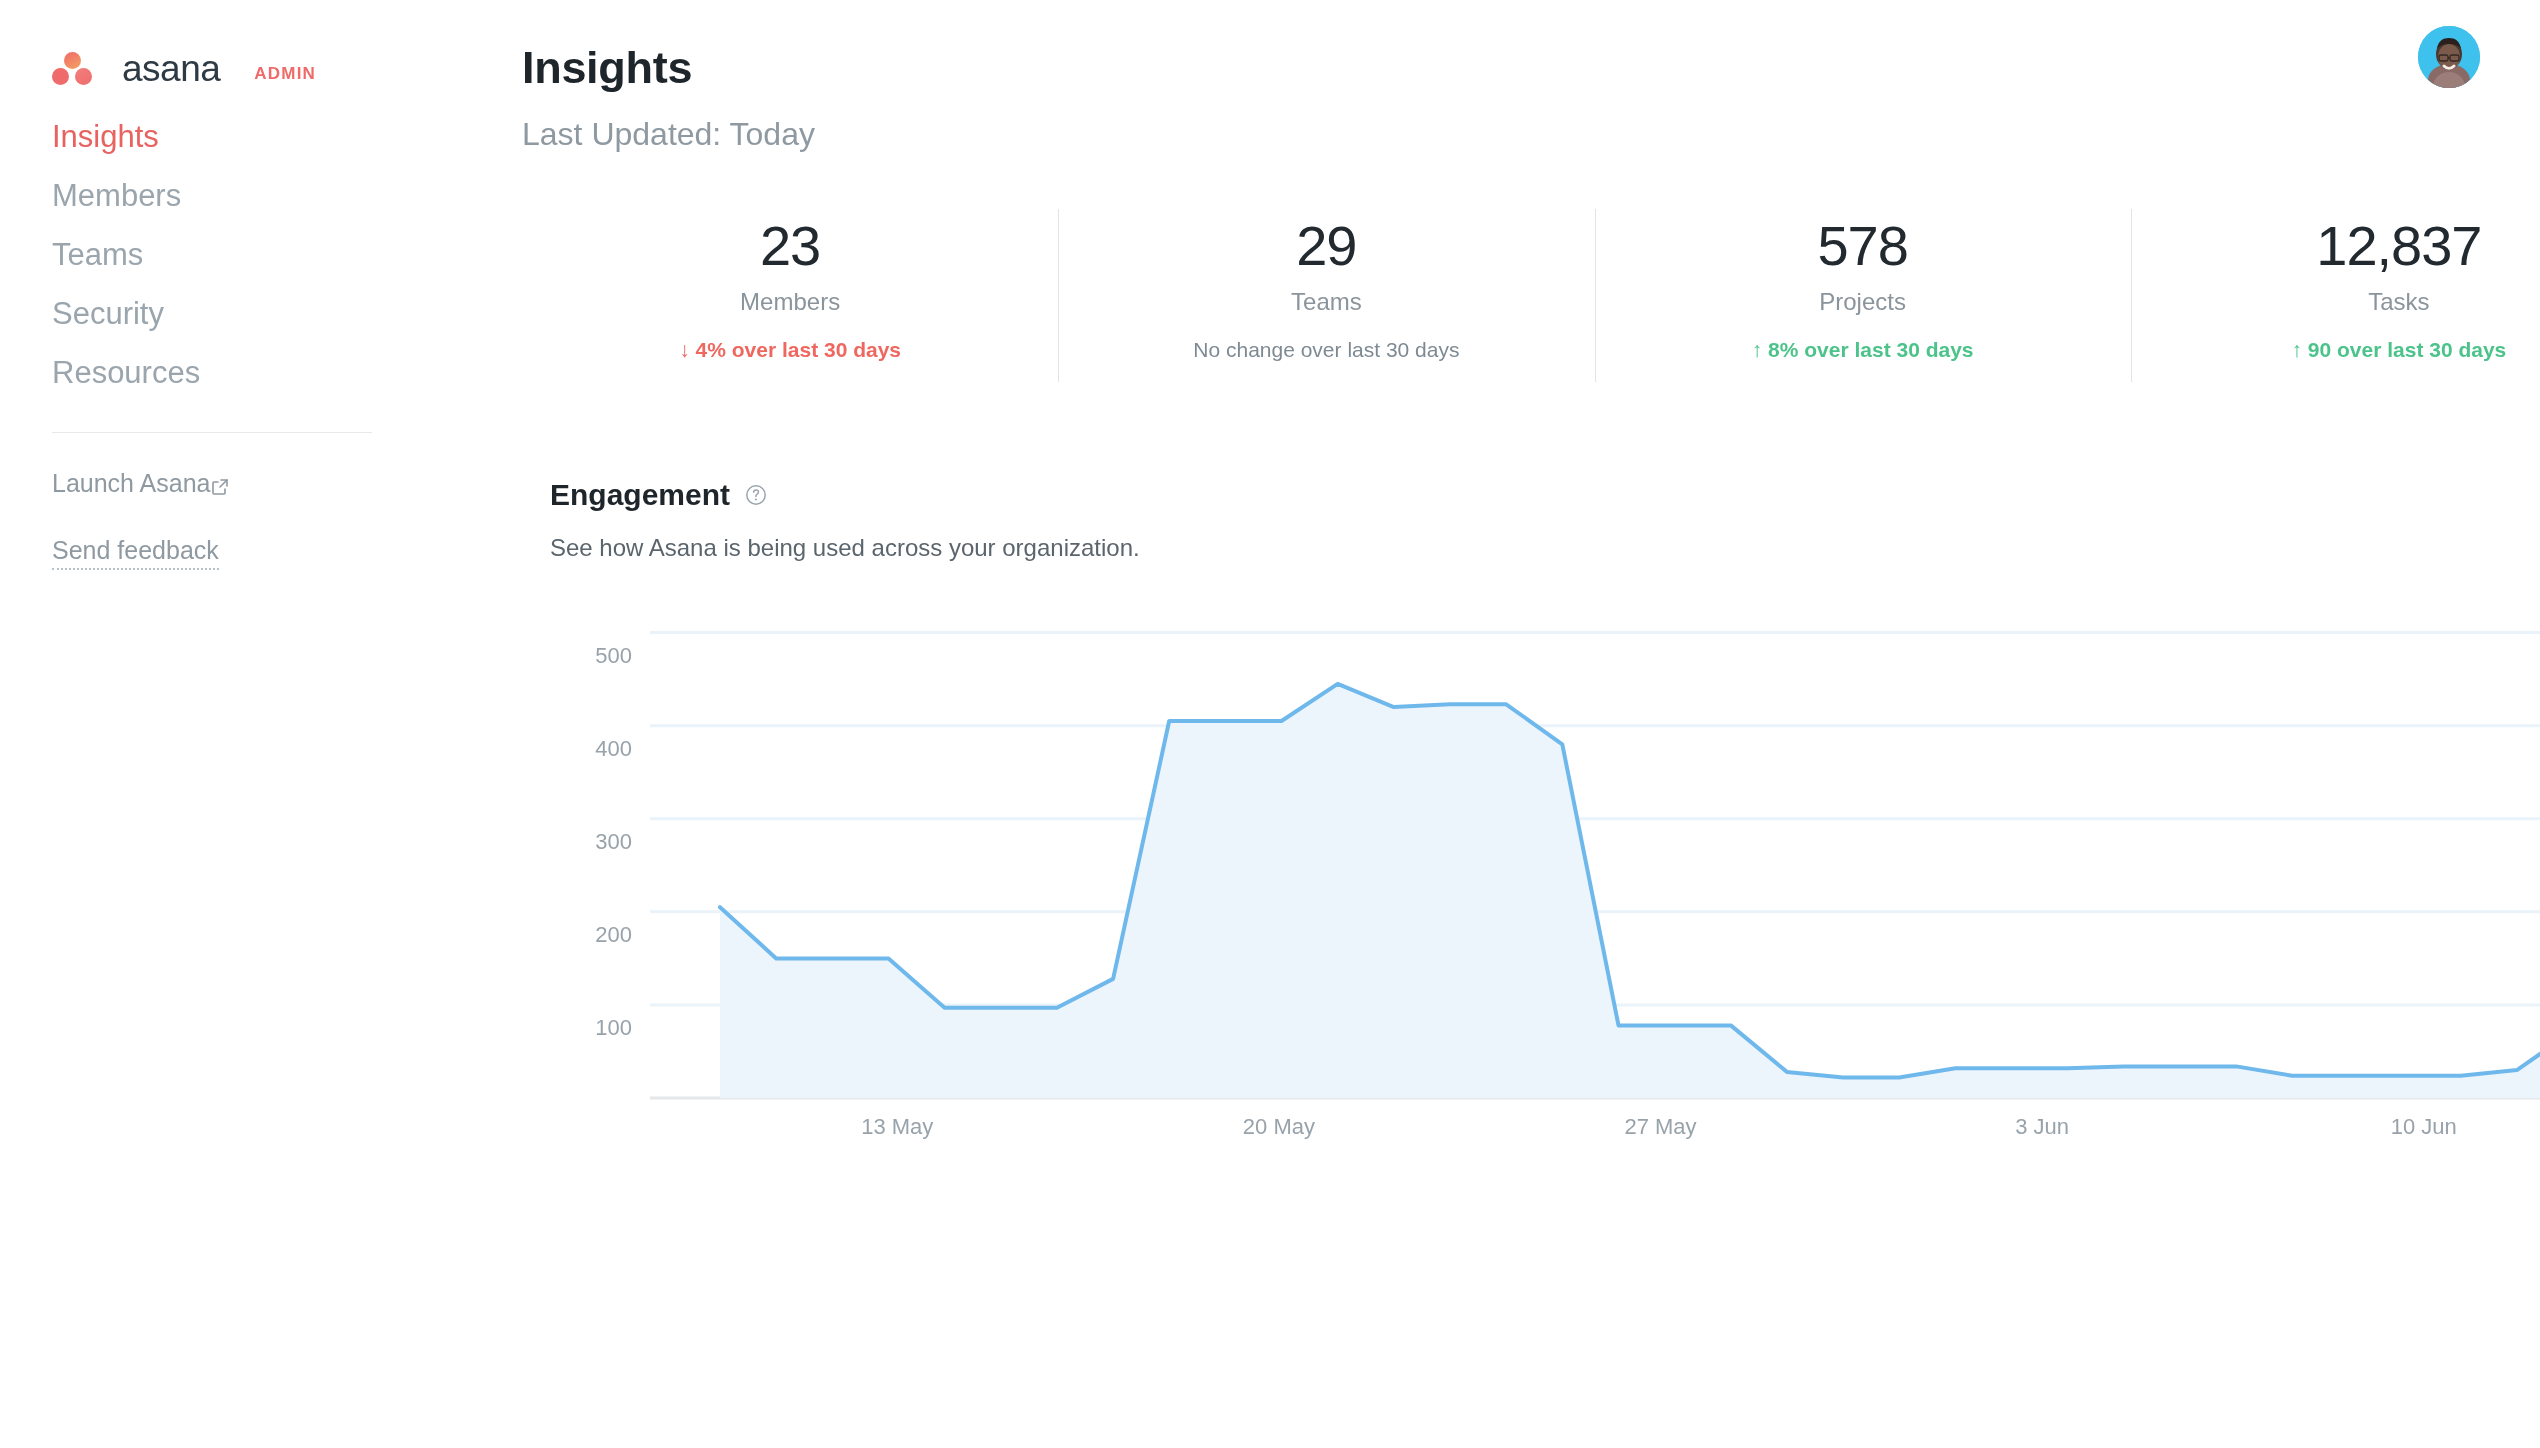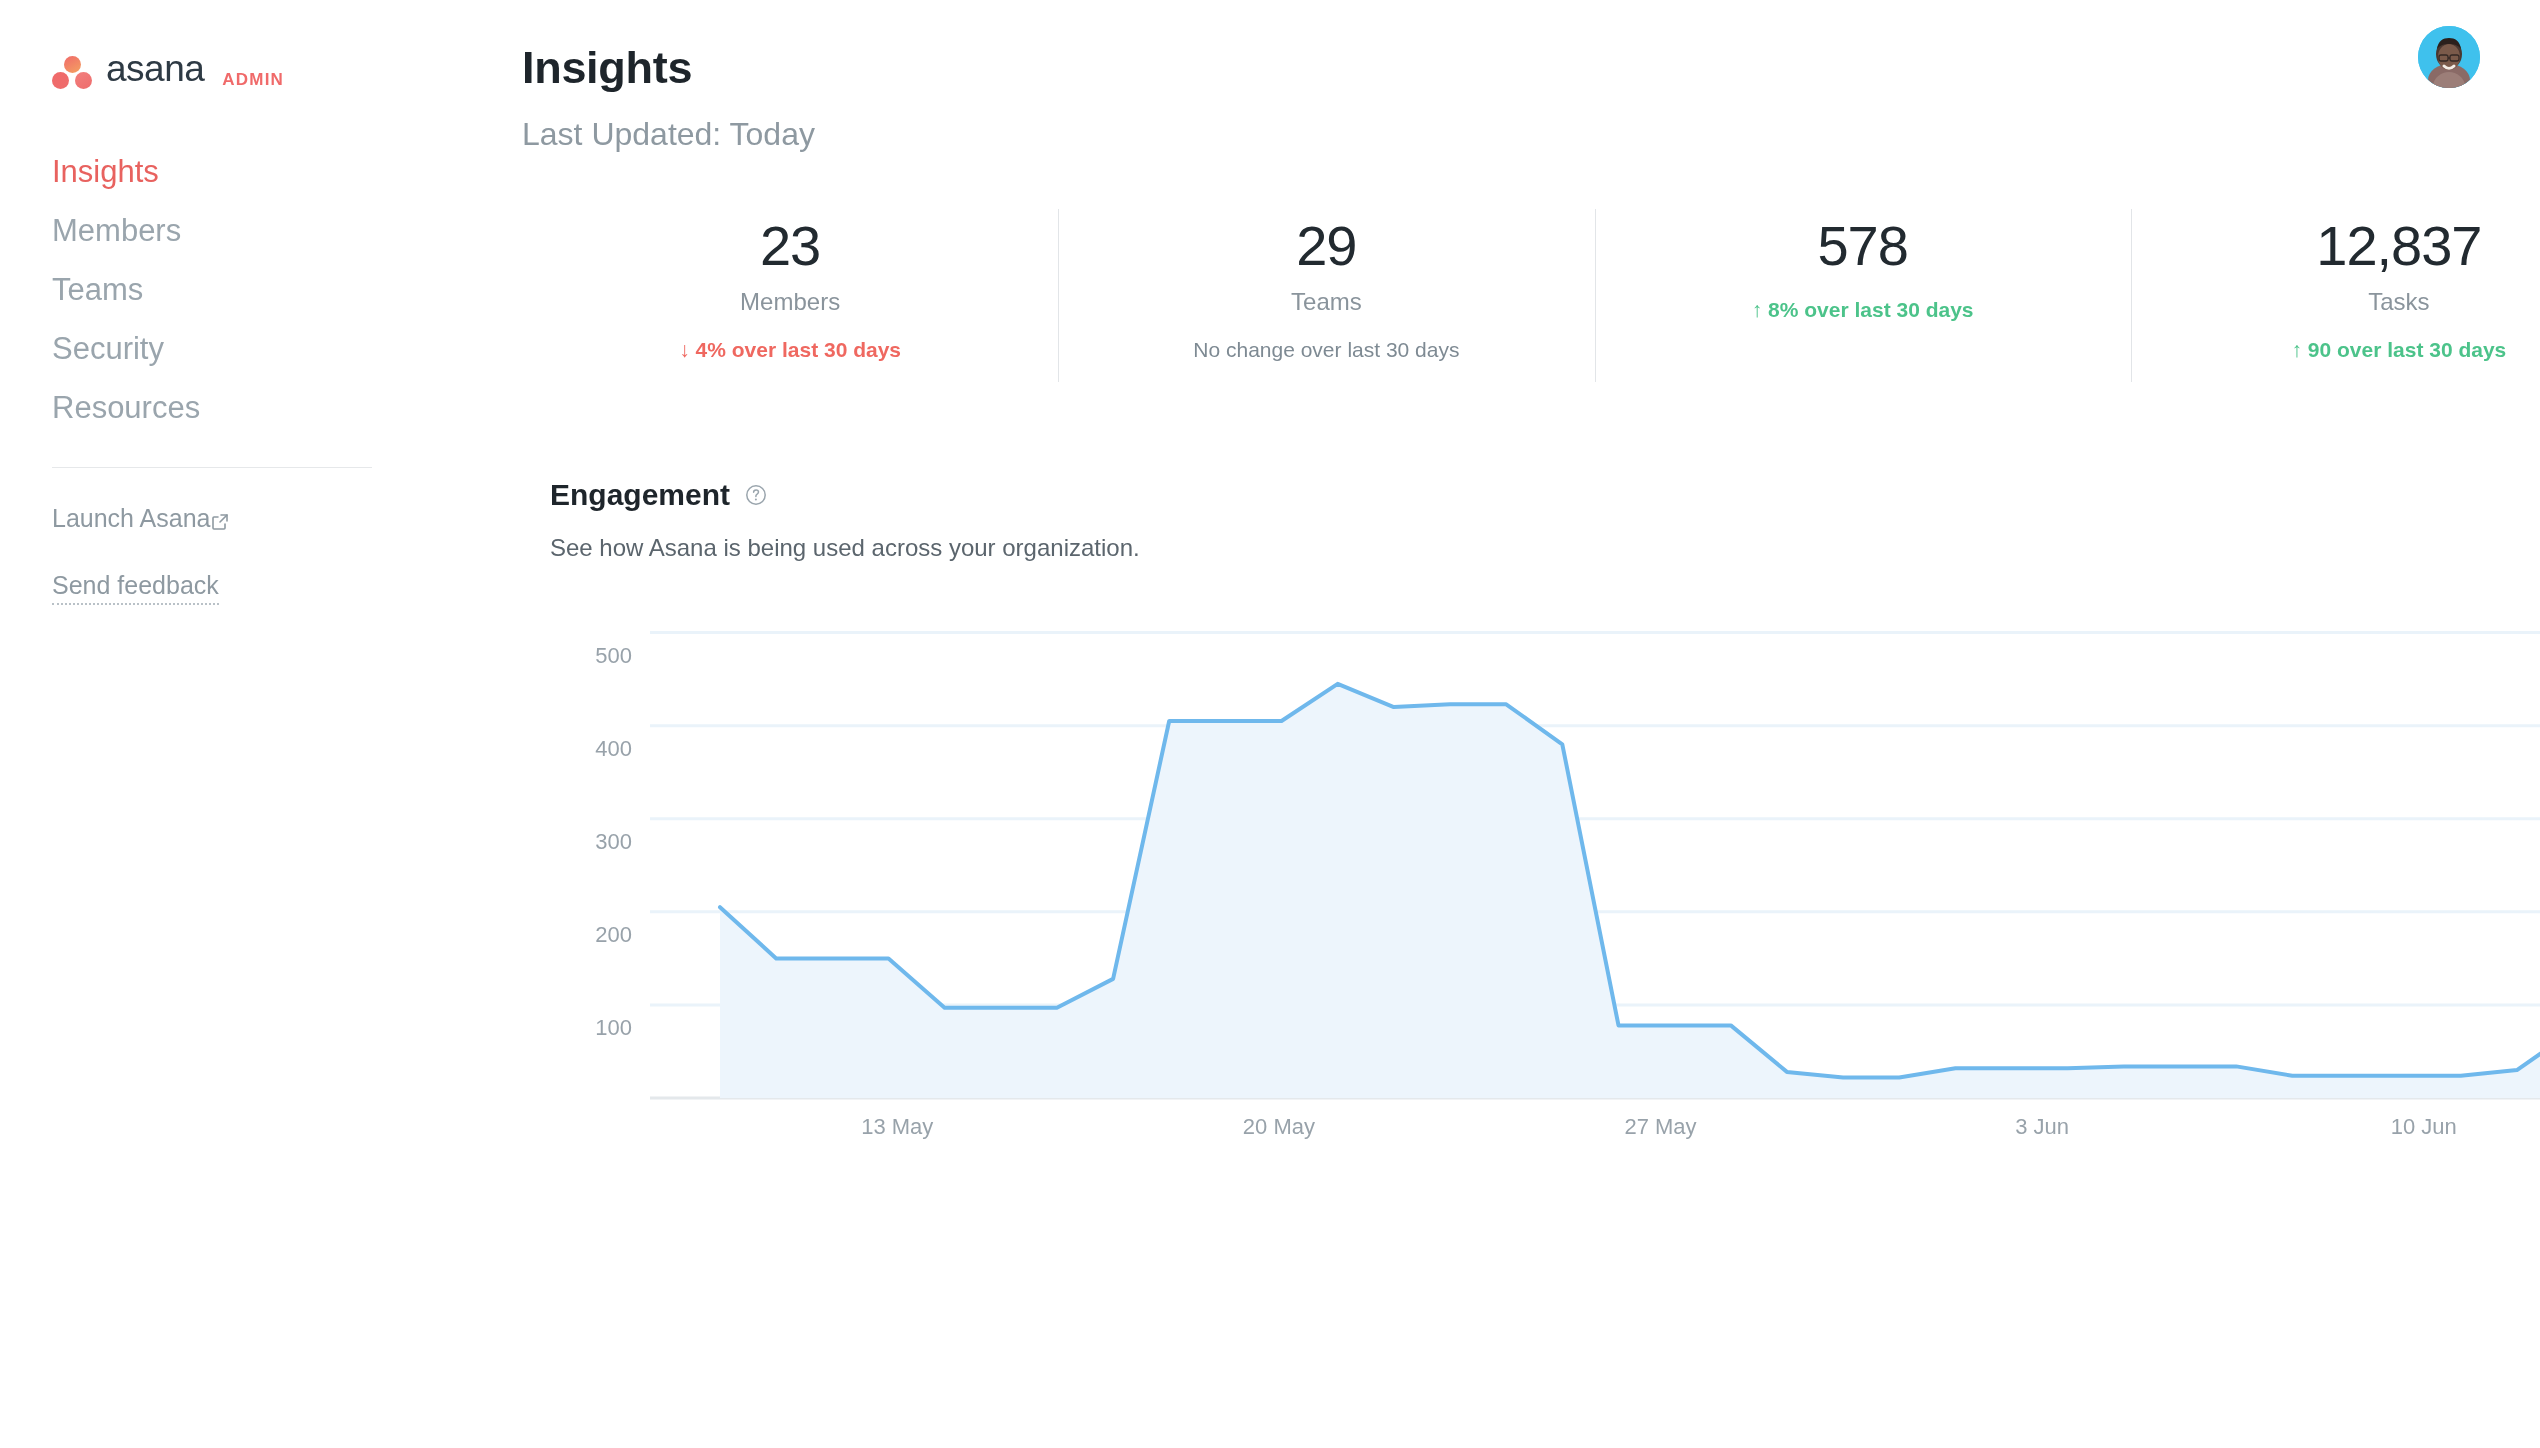--- a/index.html
+++ b/index.html
@@ -6,21 +6,21 @@
   html, body {
     width: 2540px; height: 1448px;
     background: #ffffff;
     font-family: "Liberation Sans", sans-serif;
     overflow: hidden;
   }
   .app { display: flex; width: 2540px; height: 1448px; position: relative; }
 
   
   .sidebar { width: 510px; flex: 0 0 510px; padding: 48px 0 0 52px; position: relative; }
-  .logo-row { display: flex; align-items: flex-end; gap: 14px; margin-bottom: 66px; }
+  .logo-row { display: flex; align-items: center; gap: 30px; margin-bottom: 31px; }
   .logo-mark { position: relative; width: 40px; height: 34px; flex: 0 0 40px; }
   .logo-mark i { position: absolute; border-radius: 50%; display: block; }
   .dot-top { width: 17px; height: 17px; left: 11.5px; top: 0;
              background: linear-gradient(150deg,#F06A6A 0%,#F4A261 100%); }
   .dot-bl  { width: 17px; height: 17px; left: 0; top: 16px;
              background: linear-gradient(150deg,#F06A6A 0%,#EE6C6C 100%); }
   .dot-br  { width: 17px; height: 17px; left: 23px; top: 16px;
              background: linear-gradient(150deg,#F2807E 0%,#EE6C6C 100%); }
   .logo-word { font-size: 37px; font-weight: 400; color: #2E3A44; letter-spacing: -0.5px;
                font-family: "Liberation Sans", sans-serif; }
@@ -151,20 +151,21 @@
       <div class="stat">
         <div class="stat-value">29</div>
         <div class="stat-label">Teams</div>
         <div class="stat-delta delta-flat">
           <span>No change over last 30 days</span>
         </div>
       </div>
 
       <div class="stat">
         <div class="stat-value">578</div>
+        <div class="stat-label">Projects</div>
         <div class="stat-delta delta-up">
           <span>↑</span>
           <span>8% over last 30 days</span>
         </div>
       </div>
 
       <div class="stat">
         <div class="stat-value">12,837</div>
         <div class="stat-label">Tasks</div>
         <div class="stat-delta delta-up">

